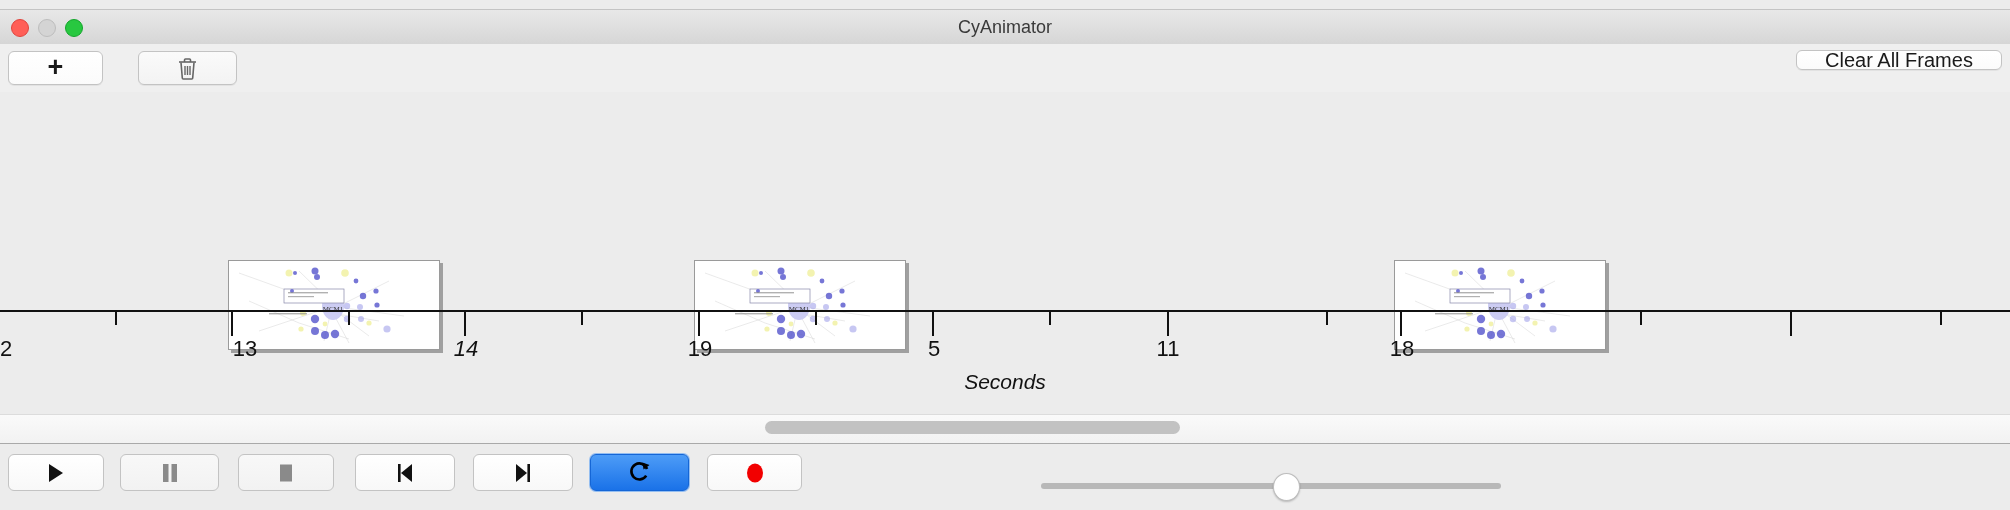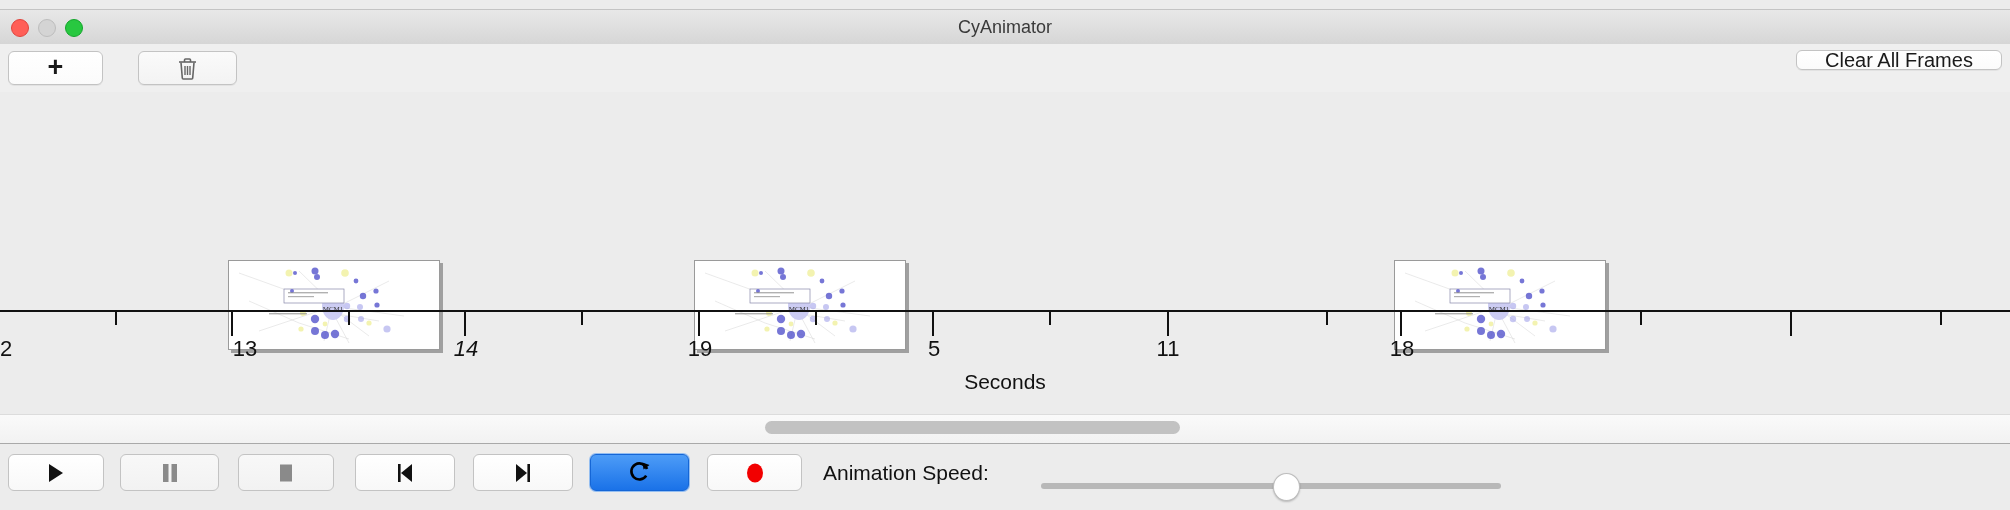--- a/index.html
+++ b/index.html
@@ -73,21 +73,21 @@
   .ruler-line{position:absolute;left:0;top:218px;width:2010px;height:2px;background:#111;}
   .tick{position:absolute;top:220px;width:2px;background:#111;}
   .tick.major{height:24px;}
   .tick.minor{height:13px;}
   .tick-label{
     position:absolute;top:244px;font-size:22px;color:#111;
     transform:translateX(-50%);white-space:nowrap;
   }
   .seconds-label{
     position:absolute;top:278px;left:0;width:2010px;text-align:center;
-    font-size:21px;color:#111;
+    font-size:21px;color:#111;font-style:italic;
   }
 
   
   .scroll-track{
     position:absolute;left:0;top:414px;width:2010px;height:28px;
     background:linear-gradient(to bottom,#fafafa,#f2f2f2);
     border-top:1px solid #dcdcdc;border-bottom:1px solid #b0b0b0;
   }
   .scroll-thumb{
     position:absolute;left:765px;top:421px;width:415px;height:13px;
@@ -377,19 +377,18 @@
         <polygon points="13.5,1.5 20.5,4 14.5,8.6" fill="#000"></polygon>
       </svg>
     </div>
 
     <div class="cbtn" id="record-btn">
       <svg class="ico" width="20" height="22" viewBox="0 0 20 22">
         <ellipse cx="10" cy="11" rx="8" ry="9.5" fill="#f20000"></ellipse>
       </svg>
     </div>
 
-    <div class="speed-label">Animation Speed:</div>
   </div>
 
   <div class="slider-track"></div>
   <div class="slider-thumb"></div>
 
 </div>
 
 </body></html>

